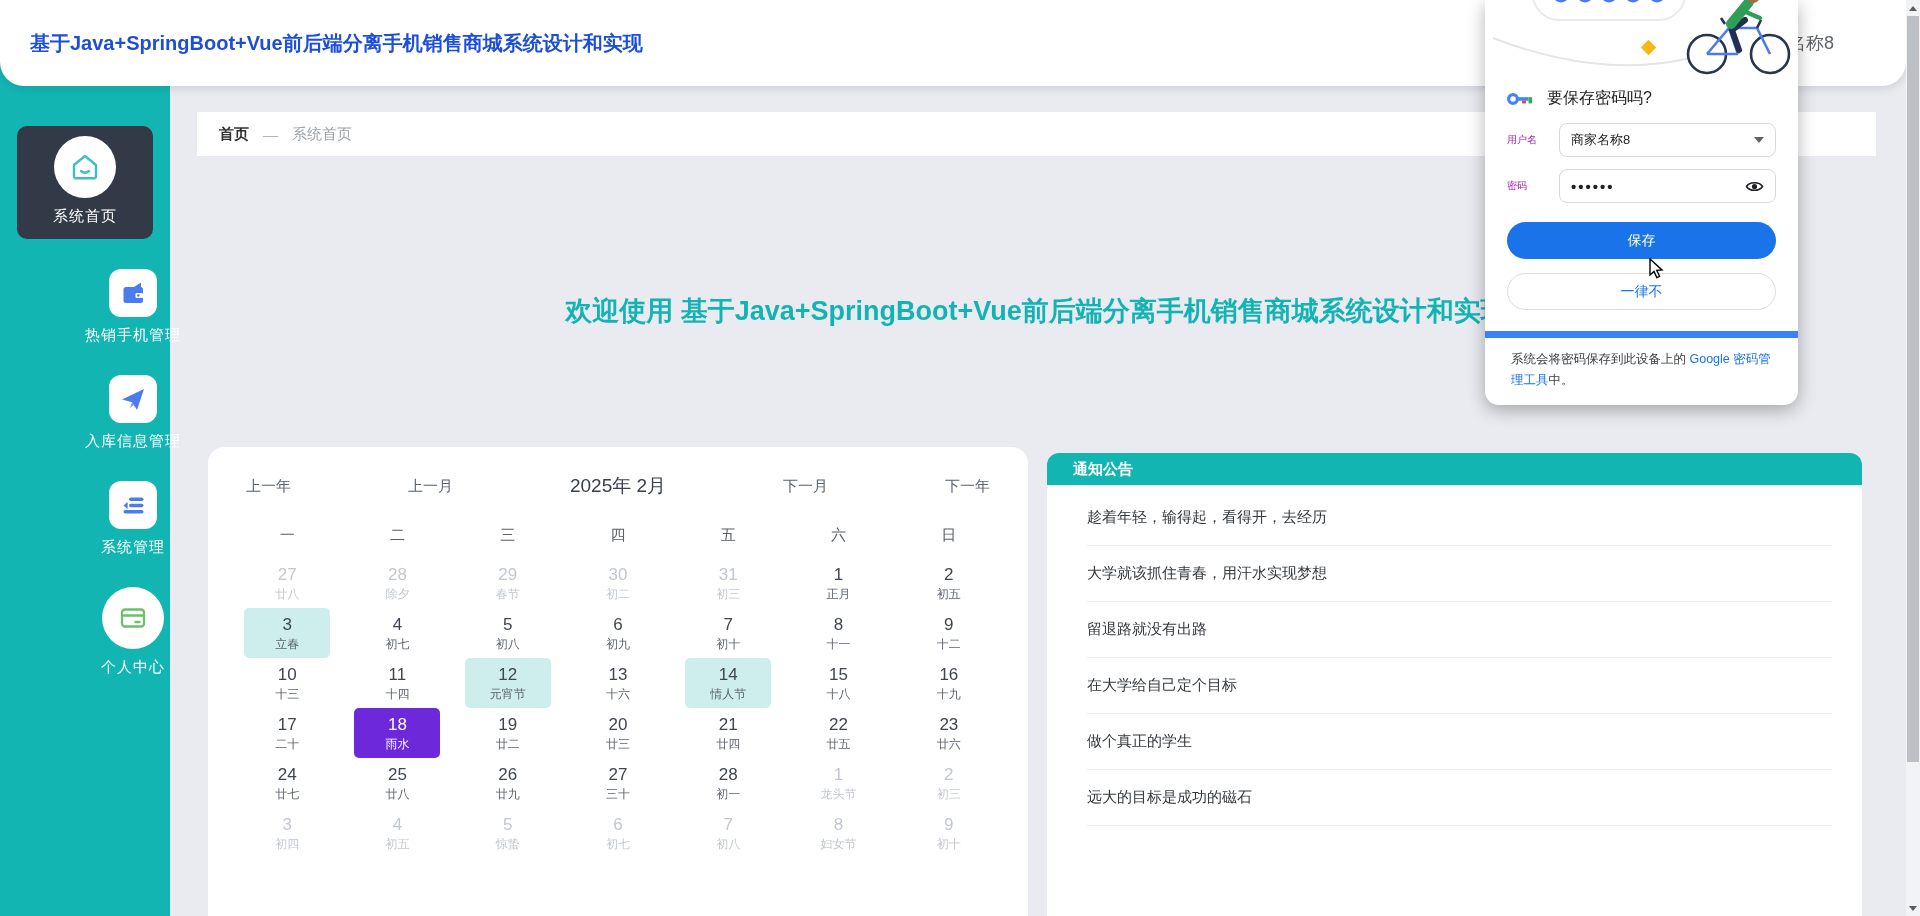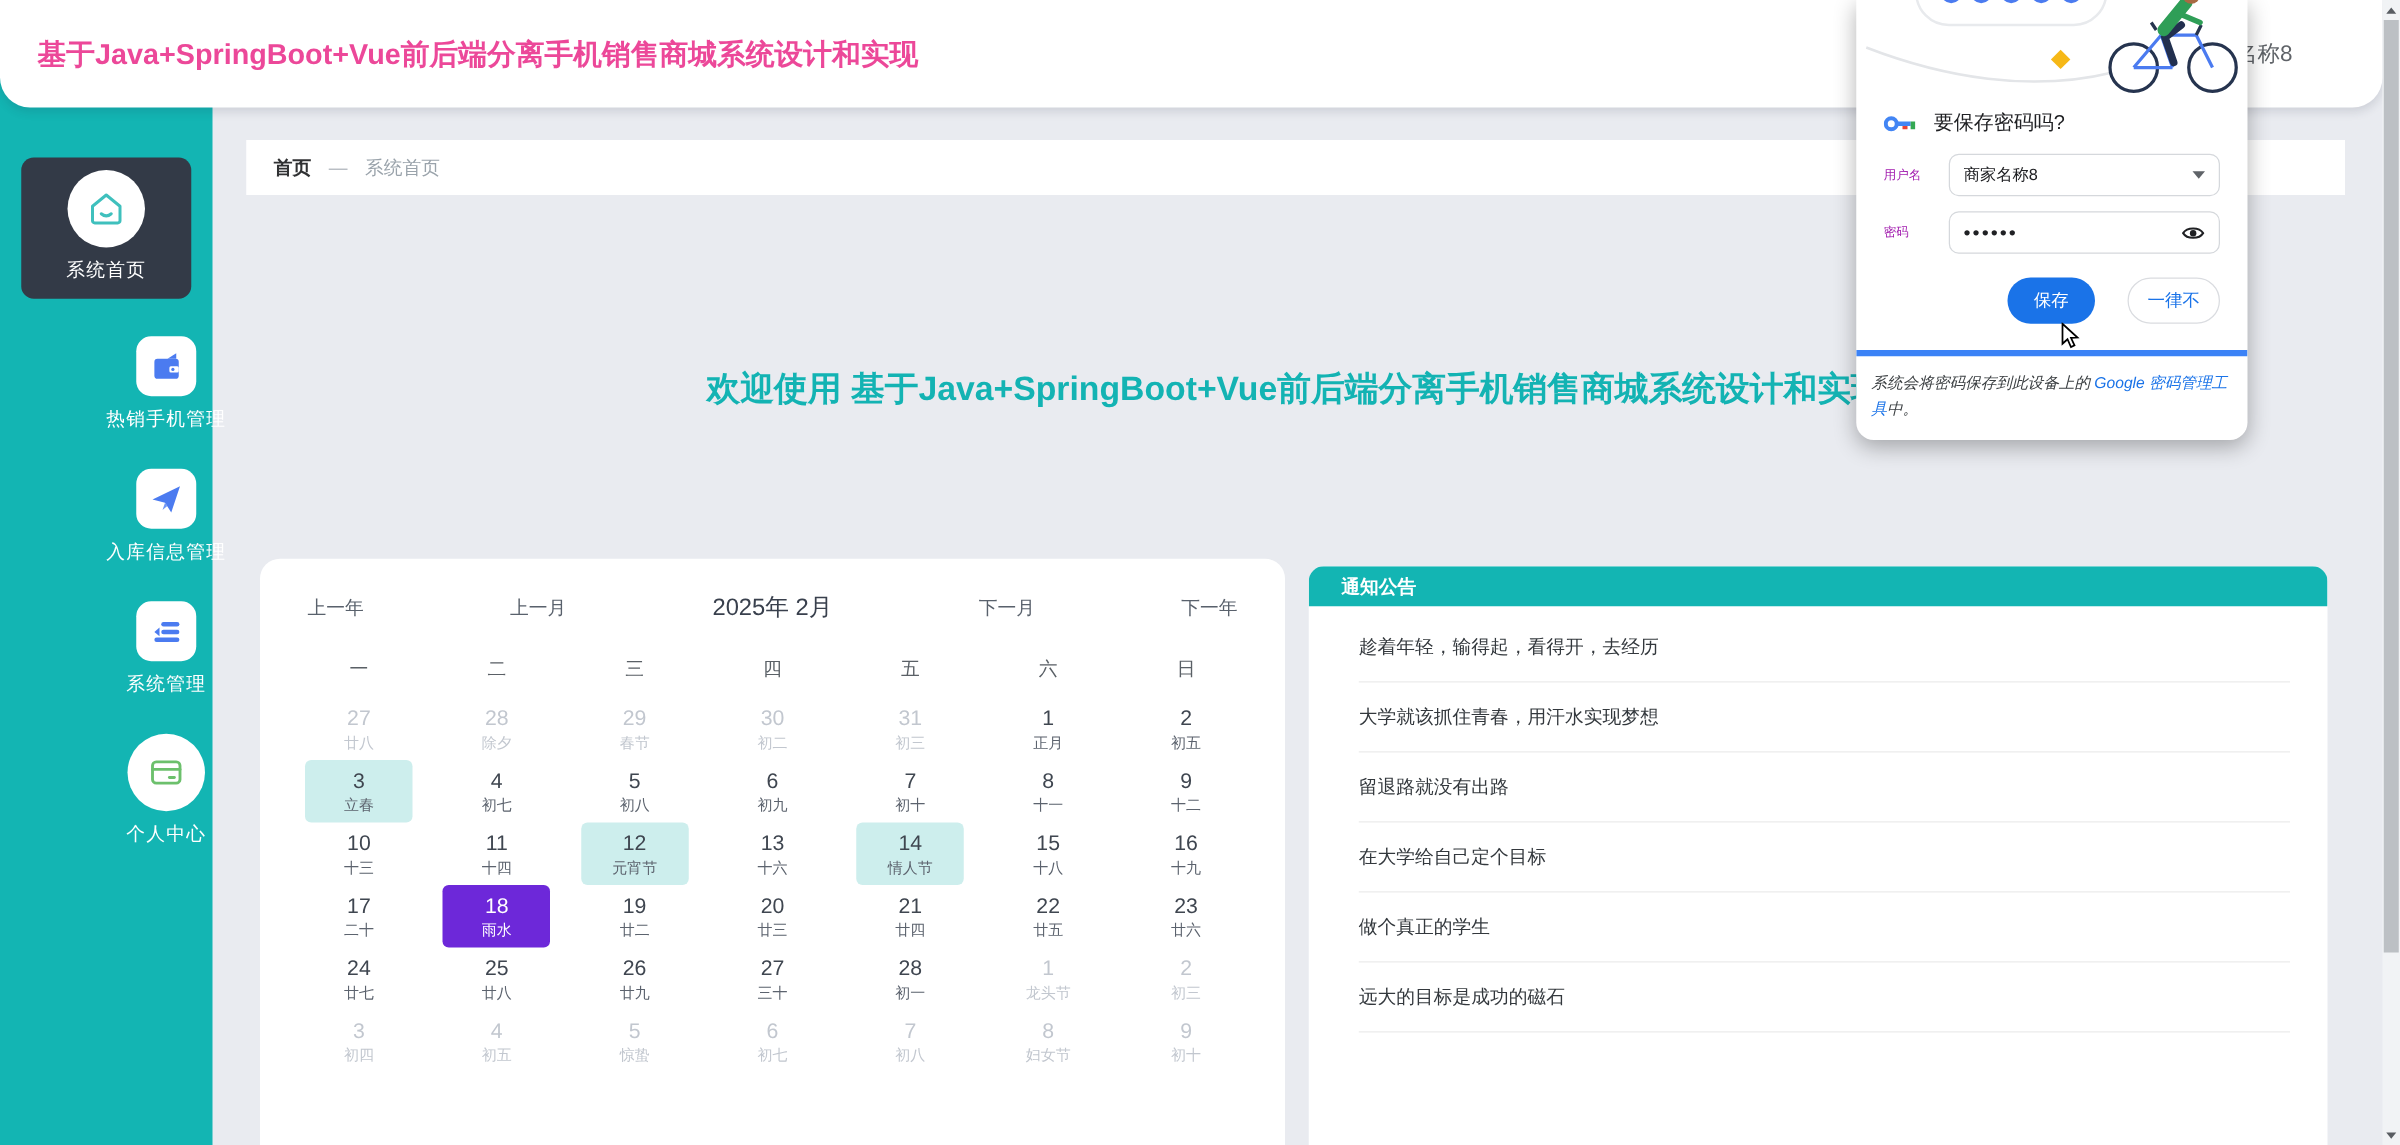--- a/index.html
+++ b/index.html
@@ -14,21 +14,21 @@
   .iconwrap{background:#fff;display:flex;align-items:center;justify-content:center;}
   .iconwrap.square{width:48px;height:48px;border-radius:12px;}
   .iconwrap.round{width:62px;height:62px;border-radius:50%;}
   .side-item .label{margin-top:9px;color:#fff;font-size:15px;letter-spacing:1px;}
 
   
   .header{position:absolute;left:0;top:0;width:1906px;height:86px;background:#fff;z-index:5;
           border-radius:0 0 24px 24px;box-shadow:0 3px 8px rgba(30,40,60,.13);
           display:flex;align-items:center;justify-content:space-between;
           padding:0 72px 0 30px;box-sizing:border-box;}
-  .header .title{font-size:23px;font-weight:bold;color:#ec4899;}
+  .header .title{font-size:20px;font-weight:bold;color:#1d4ed8;}
   .header .user{font-size:18px;color:#5f6368;}
 
   
   .breadcrumb{position:absolute;left:197px;top:112px;width:1679px;height:44px;background:#fff;z-index:2;
               display:flex;align-items:center;padding-left:22px;box-sizing:border-box;font-size:15px;}
   .bc-home{font-weight:bold;color:#303133;}
   .bc-sep{color:#b1b6bd;margin:0 14px;}
   .bc-cur{color:#9aa3ab;}
 
   
@@ -70,26 +70,26 @@
   .dlg-head{display:flex;align-items:center;gap:14px;padding:10px 22px 2px;}
   .dlg-title{font-size:16px;color:#202124;}
   .dlg-row{display:flex;align-items:center;padding:12px 22px 0;}
   .dlg-row .lbl{width:52px;font-size:10px;color:#a21caf;flex:none;}
   .field{flex:1;height:34px;border:1px solid #d5d8dc;border-radius:8px;display:flex;align-items:center;
          padding:0 11px;font-size:13px;color:#202124;box-sizing:border-box;cursor:pointer;background:#fff;}
   .caret{margin-left:auto;width:0;height:0;border-left:5px solid transparent;border-right:5px solid transparent;
          border-top:6px solid #5f6368;}
   .pwd-dots{font-size:15px;font-weight:bold;letter-spacing:2px;line-height:1;}
   .eye{margin-left:auto;display:flex;align-items:center;}
-  .btn-row{display:flex;justify-content:flex-end;gap:26px;padding:19px 22px 21px;}
+  .btn-row{display:flex;justify-content:flex-end;gap:14px;padding:19px 22px 21px;flex-direction:column;}
   .btn-save{background:#1a73e8;color:#fff;border:none;border-radius:19px;height:37px;padding:0 21px;
             font-size:14px;cursor:pointer;font-family:inherit;}
   .btn-never{background:#fff;color:#1a73e8;border:1px solid #dadce0;border-radius:19px;height:37px;
              padding:0 15px;font-size:14px;cursor:pointer;font-family:inherit;}
-  .dlg-footer{border-top:5px solid #3b82f6;padding:11px 12px 15px;font-size:12.5px;color:#3c4043;line-height:1.65;font-style:italic;}
+  .dlg-footer{border-top:7px solid #3b82f6;padding:11px 26px 15px;font-size:12.5px;color:#3c4043;line-height:1.65;}
   .dlg-footer a{color:#1a73e8;cursor:pointer;}
 
   
   .cursor{position:absolute;left:1648px;top:258px;z-index:11;}
 
   
   .scrollbar{position:absolute;right:0;top:0;width:14px;height:916px;background:#f1f3f5;z-index:12;}
   .sb-btn{position:absolute;left:0;width:14px;height:16px;display:flex;align-items:center;justify-content:center;cursor:pointer;}
   .sb-btn.up{top:0;} .sb-btn.down{bottom:0;}
   .tri-up{width:0;height:0;border-left:4px solid transparent;border-right:4px solid transparent;border-bottom:5px solid #595d62;}

